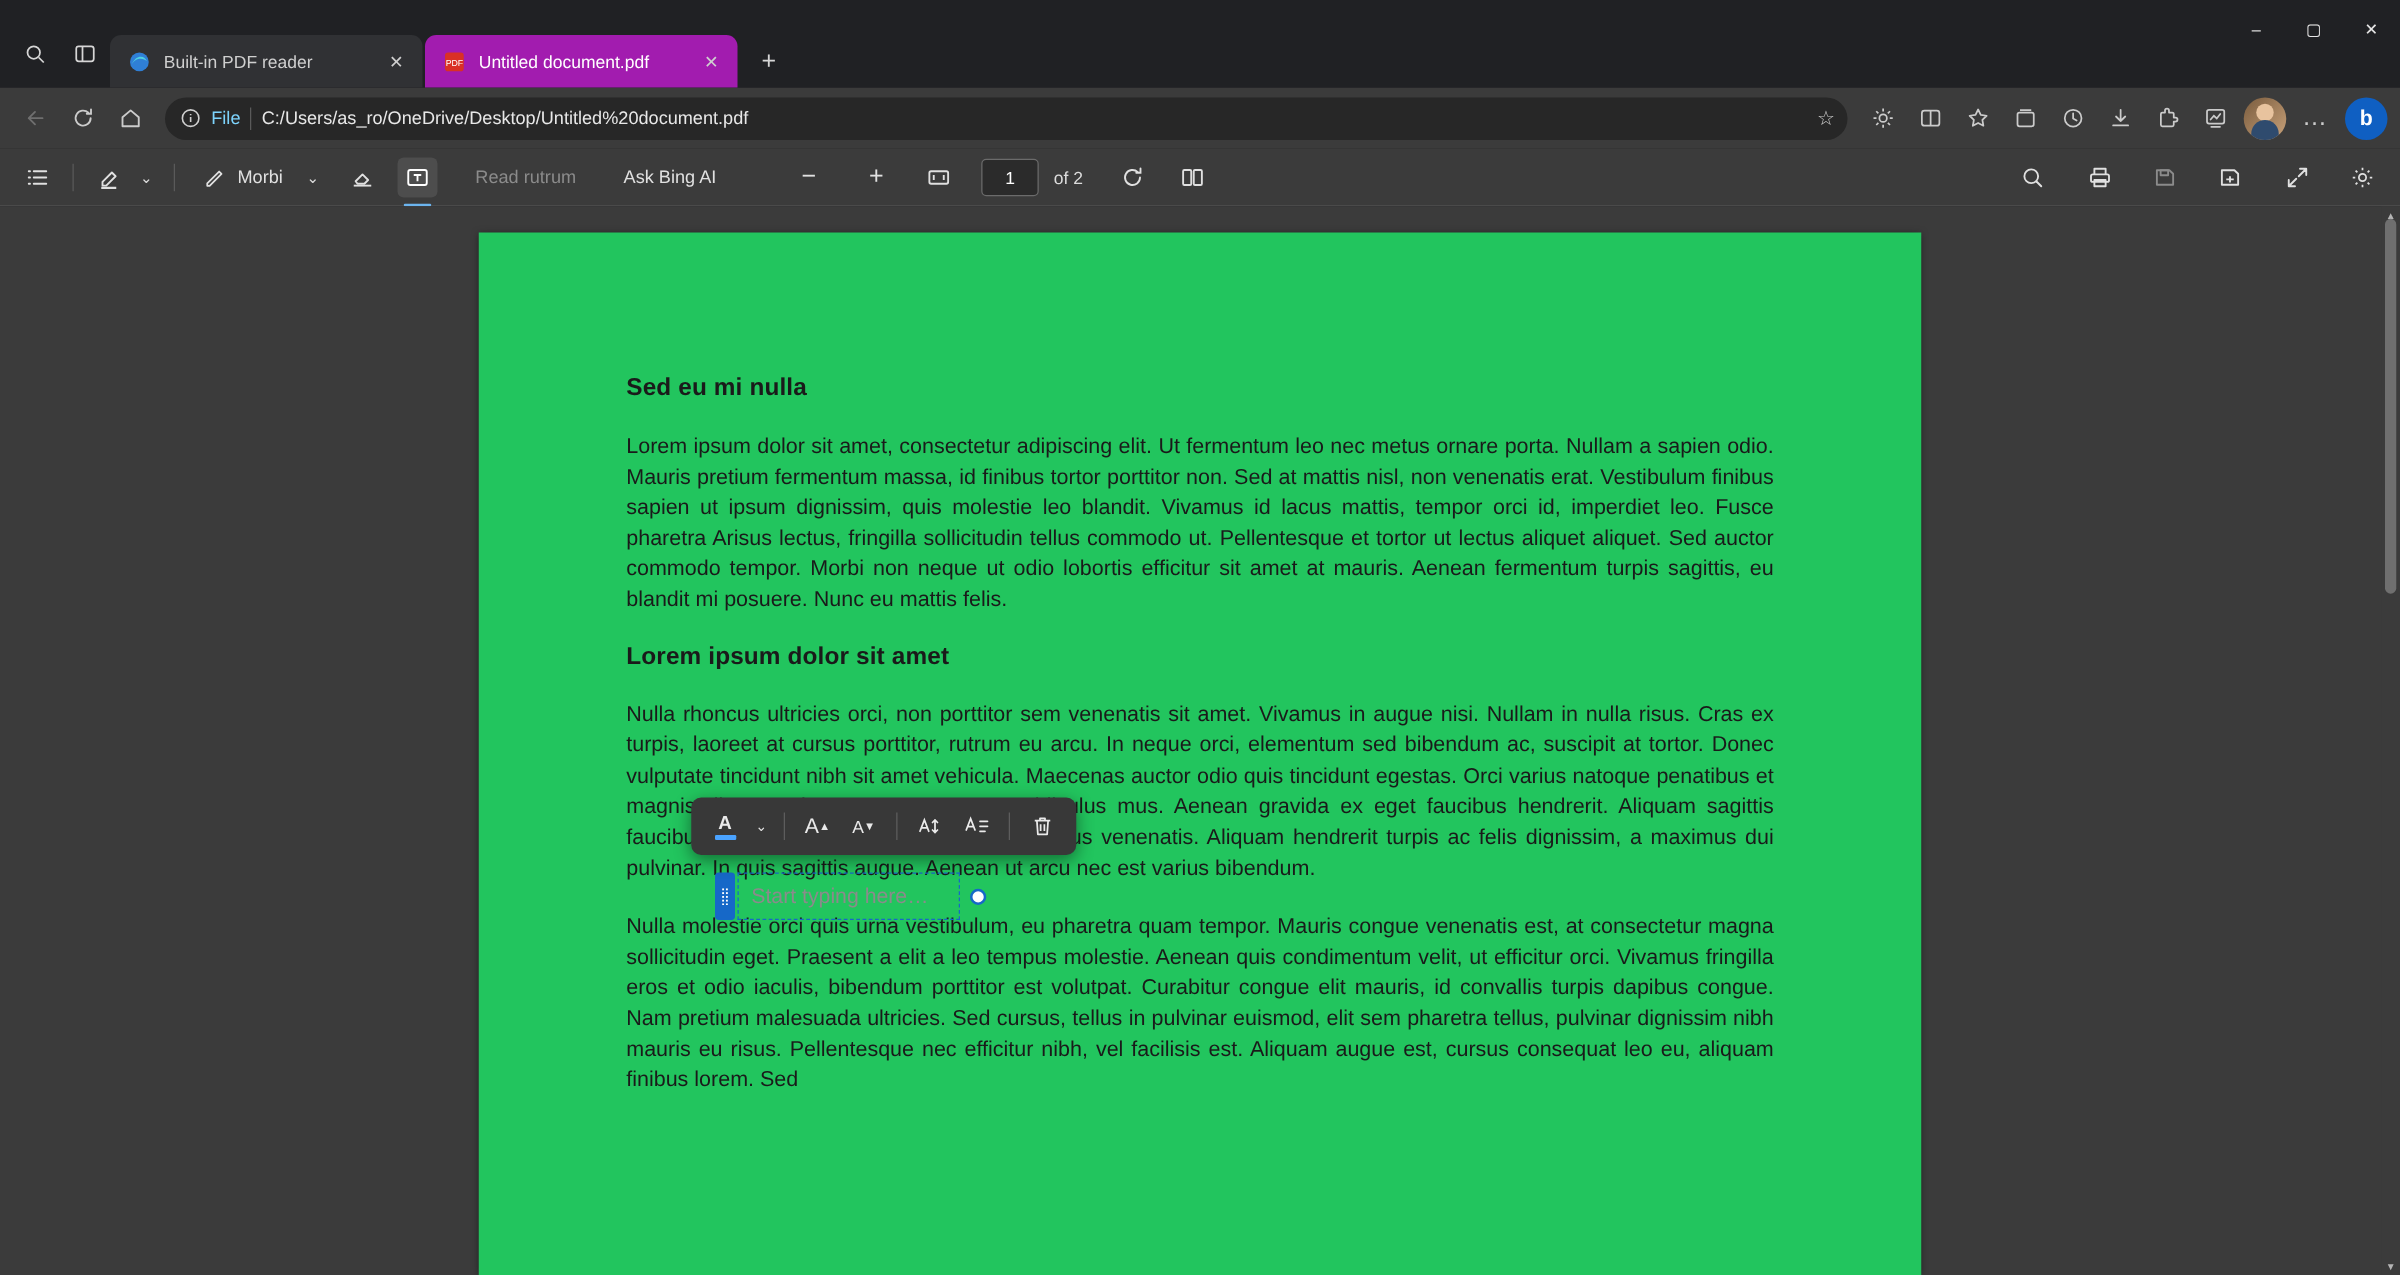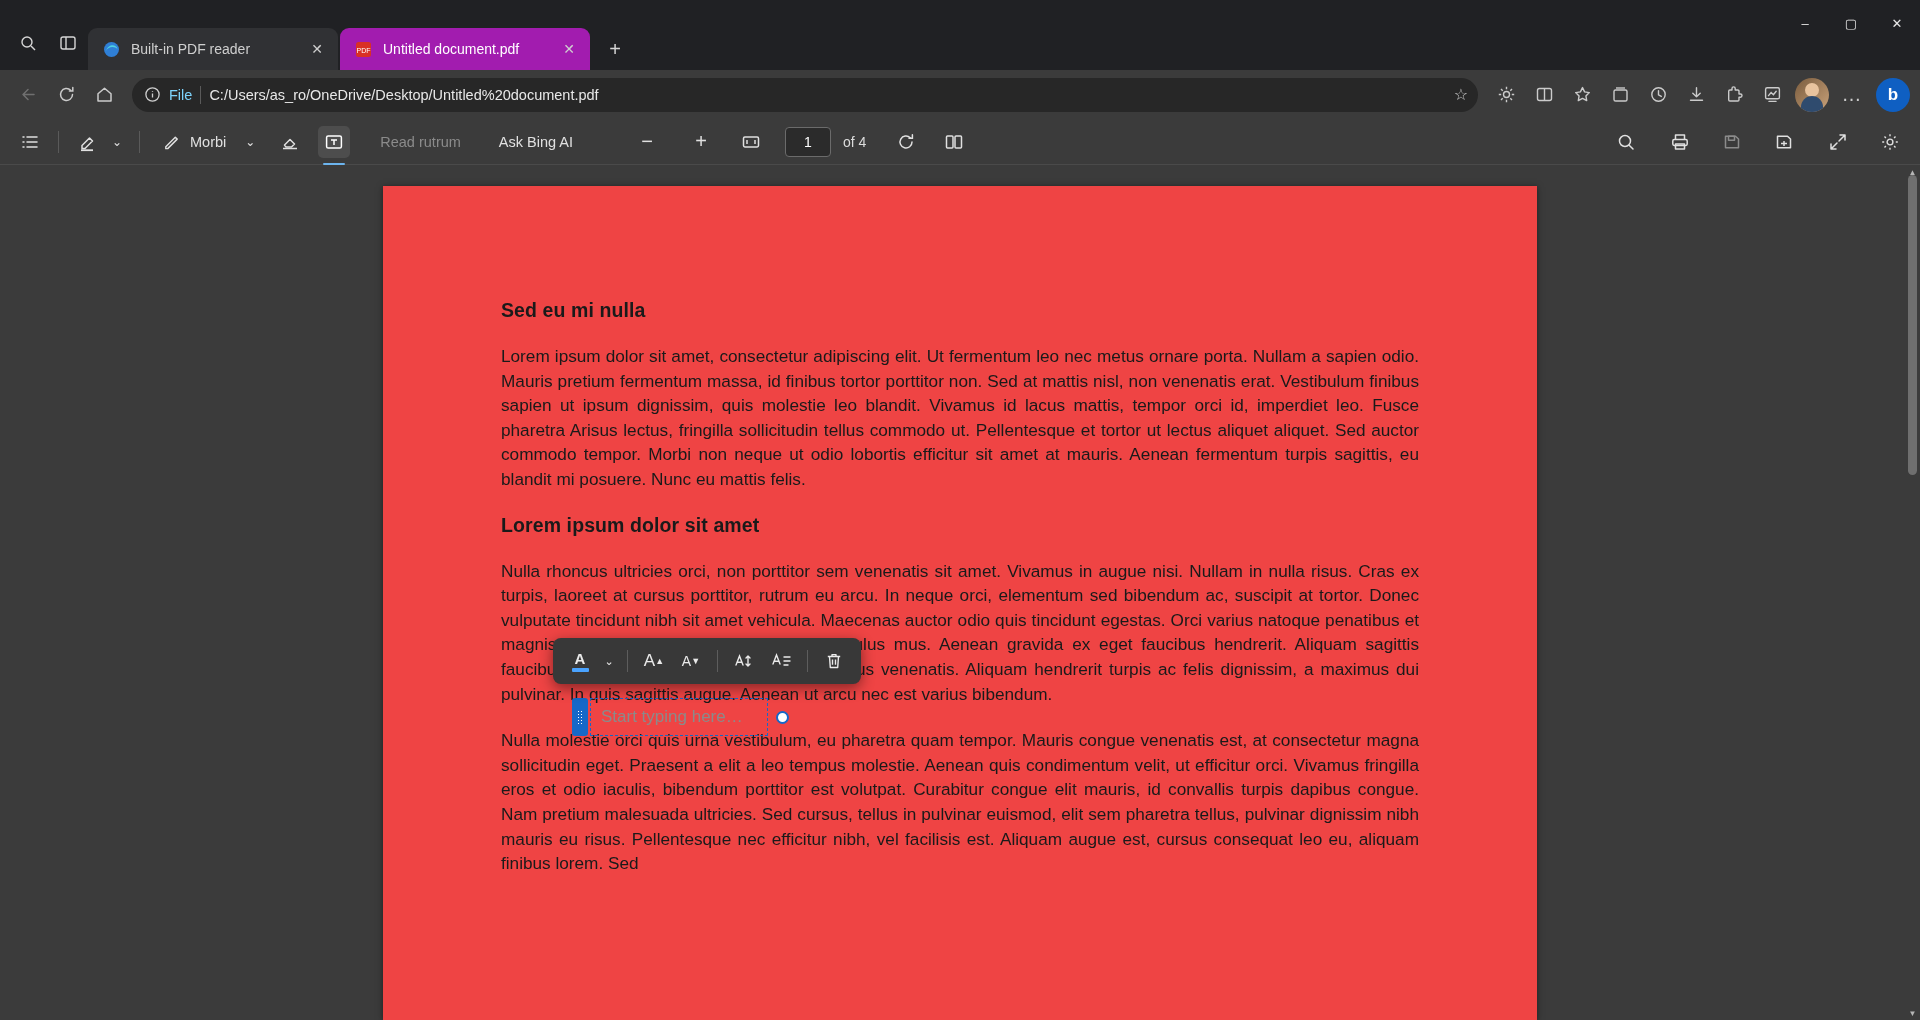--- a/index.html
+++ b/index.html
@@ -184,21 +184,21 @@
   
   .docwrap {
     flex: 1 1 auto;
     background: #3b3b3b;
     position: relative;
     overflow: hidden;
     display: flex; justify-content: center;
   }
   .page {
     width: 1154px;
-    background: #ef4444;
+    background: #22c55e;
     margin-top: 21px;
     position: relative;
     box-shadow: 0 1px 6px rgba(0,0,0,.5);
     padding: 0 118px;
     color: #1a1a1a;
   }
   .page h2 {
     font-size: 19.5px;
     font-weight: bold;
     margin-top: 113px;
@@ -470,21 +470,21 @@
 
     <div class="pbtn" style="margin-left:44px;font-size:20px;">−</div>
     <div class="pbtn" style="margin-left:18px;font-size:20px;">+</div>
     <div class="pbtn" style="margin-left:14px;">
       <svg width="20" height="20" viewBox="0 0 20 20" fill="none" stroke="currentColor" stroke-width="1.5">
           <rect x="2.5" y="5" width="15" height="10" rx="1.4"></rect>
           <path d="M6 8v4M14 8v4"></path>
         </svg>
     </div>
     <div class="pageinput" style="margin-left:14px;">1</div>
-    <div class="ofpages">of 4</div>
+    <div class="ofpages">of 2</div>
     <div class="pbtn" style="margin-left:20px;">
       <svg width="20" height="20" viewBox="0 0 20 20" fill="none" stroke="currentColor" stroke-width="1.5" stroke-linecap="round">
           <path d="M16 10a6 6 0 1 1-1.8-4.3"></path>
           <path d="M16.4 2.8v3.4H13"></path>
         </svg>
     </div>
     <div class="pbtn" style="margin-left:12px;">
       <svg width="20" height="20" viewBox="0 0 20 20" fill="none" stroke="currentColor" stroke-width="1.5">
           <rect x="2.5" y="4" width="6.5" height="12" rx="1"></rect>
           <rect x="11" y="4" width="6.5" height="12" rx="1"></rect>

